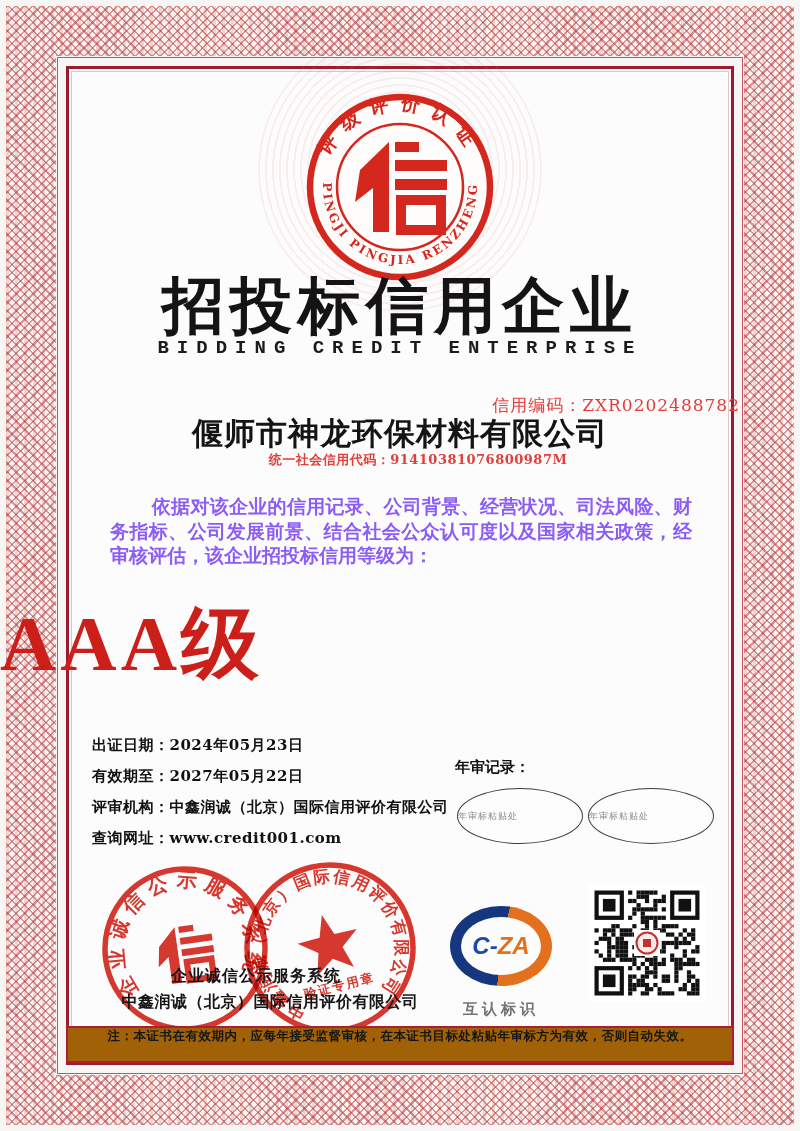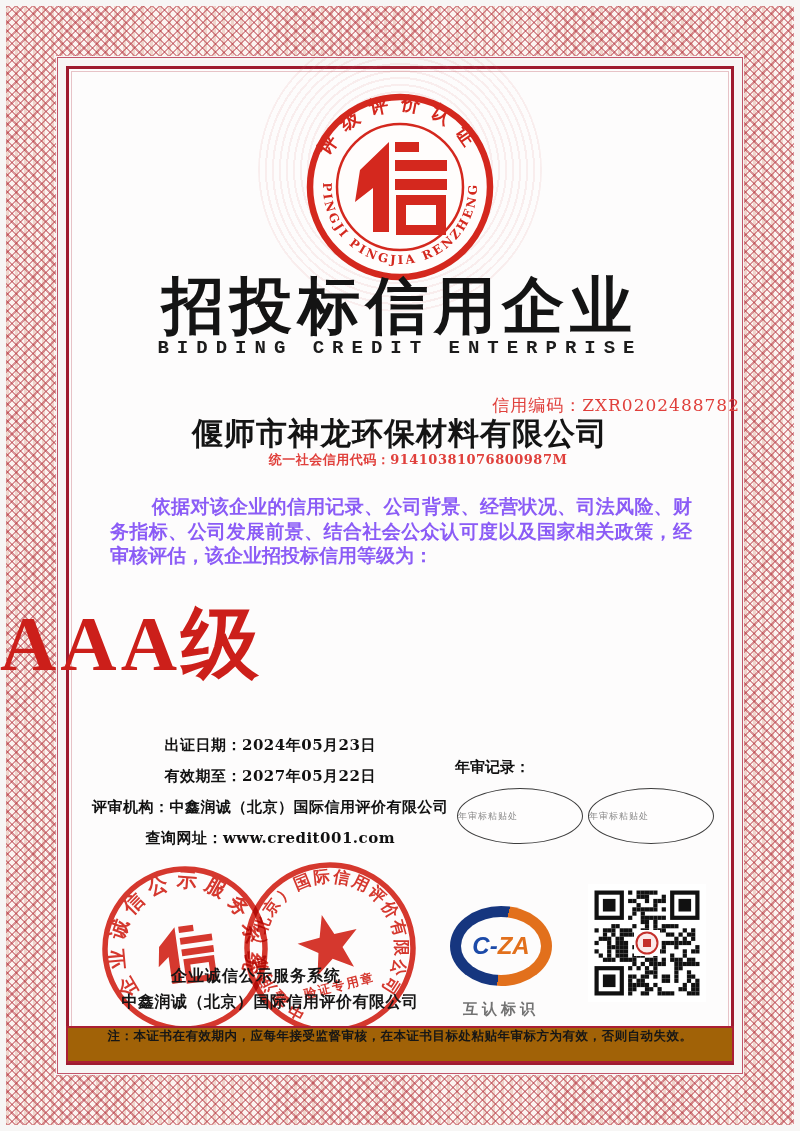--- a/index.html
+++ b/index.html
@@ -65,21 +65,21 @@
   .para{
     position:absolute;left:110px;width:582px;top:494px;
     font-size:19px;font-weight:700;line-height:24.5px;color:#8b5cf6;
     text-align:justify;text-indent:2.2em;
   }
   .grade{
     position:absolute;left:0;width:100%;top:592px;text-align:left;
     font-size:78px;font-weight:900;letter-spacing:4px;color:var(--grade-red);
     font-family:"Liberation Serif","DejaVu Serif",serif;
   }
-  .info-block{position:absolute;left:92px;top:734px;text-align:center;}
+  .info-block{position:absolute;left:92px;top:734px;}
   .info-row{font-size:15px;font-weight:800;color:#111;height:31px;line-height:22px;letter-spacing:.5px;}
   .annual-label{position:absolute;left:455px;top:758px;font-size:15px;font-weight:800;color:#111;}
   .oval{
     position:absolute;width:126px;height:56px;border:1.6px solid #3c3c3c;border-radius:50%;
     display:flex;align-items:center;justify-content:flex-start;
     font-size:9px;color:#8a8a8a;letter-spacing:1px;background:rgba(255,255,255,.4);
   }
   .oval1{left:457px;top:788px;}
   .oval2{left:588px;top:788px;}
 

